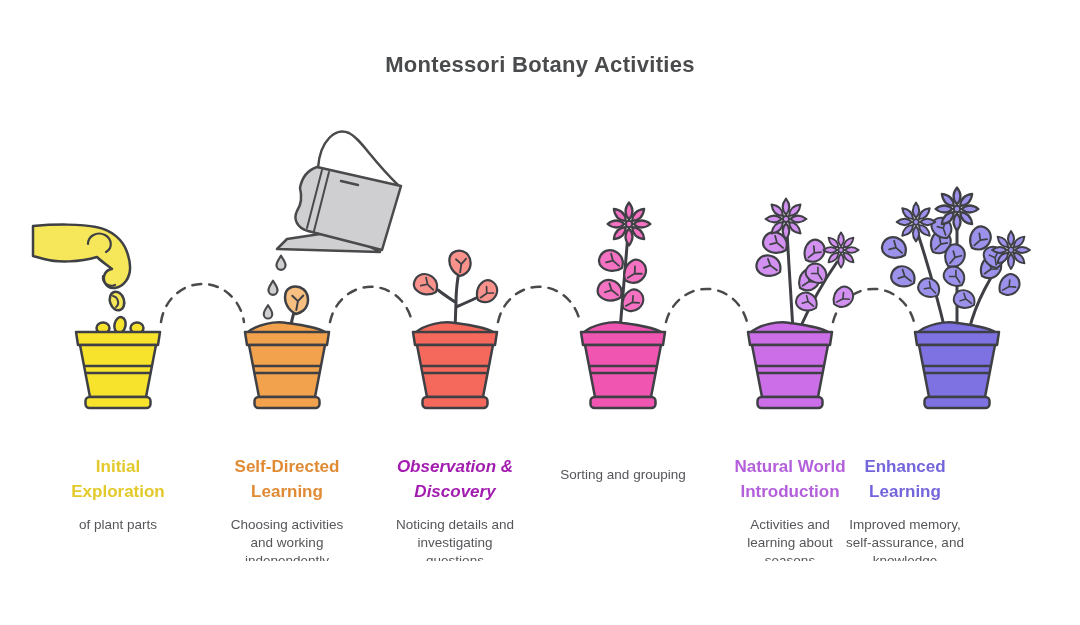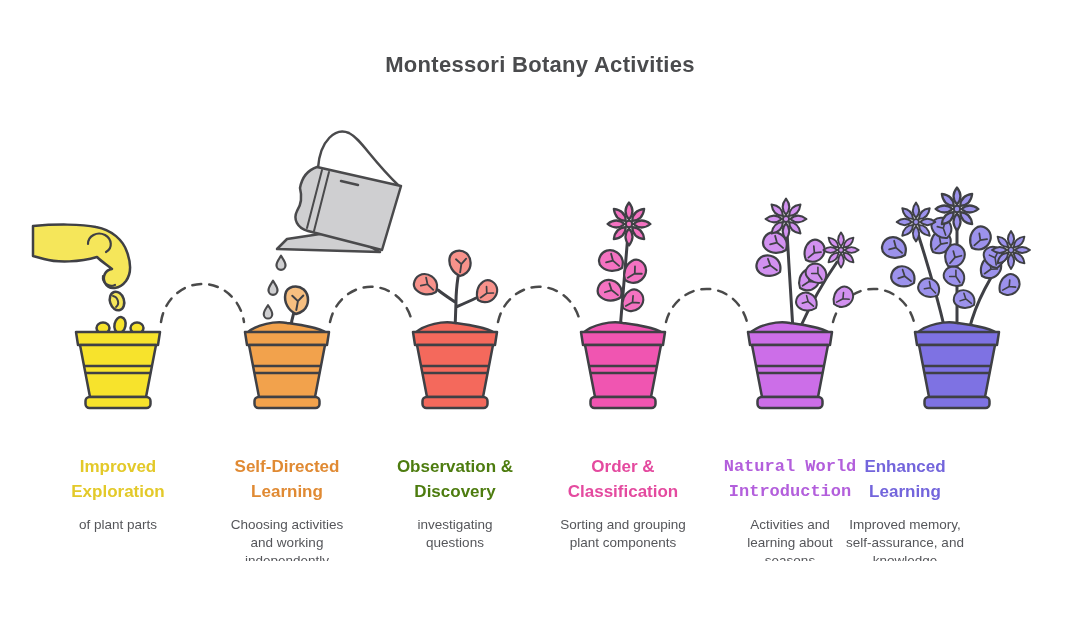--- a/index.html
+++ b/index.html
@@ -176,64 +176,60 @@
       <path d="M917,333 C927,324 945,321 957,323 C971,325 987,327 997,333 Z"></path>
       <path d="M915,332 L999,332 L997,345 L917,345 Z"></path>
       <path d="M919,345 L995,345 L985,397 L929,397 Z"></path>
       <path fill="none" d="M924,366 L990,366 M925,373 L989,373"></path>
       <rect x="924.5" y="397" width="65" height="11" rx="4"></rect>
     </g>
   </svg>
 
   <div class="col" style="left:33px">
     <div class="heading" style="color: rgb(227, 201, 41);">
-      <span class="line">Improved</span>
+      <span class="line">Initial</span>
       <span class="line">Exploration</span>
     </div>
     <div class="desc">
       <span class="line">of plant parts</span>
     </div>
   </div>
 
   <div class="col" style="left:202px">
     <div class="heading" style="color: rgb(224, 138, 51);">
       <span class="line">Self-Directed</span>
       <span class="line">Learning</span>
     </div>
     <div class="desc">
       <span class="line">Choosing activities</span>
       <span class="line">and working</span>
       <span class="line">independently</span>
     </div>
   </div>
 
   <div class="col" style="left:370px">
-    <div class="heading" style="color: #4d7c0f;">
+    <div class="heading" style="color: #a21caf; font-style: italic;">
       <span class="line">Observation &amp;</span>
       <span class="line">Discovery</span>
     </div>
     <div class="desc">
+      <span class="line">Noticing details and</span>
       <span class="line">investigating</span>
       <span class="line">questions</span>
     </div>
   </div>
 
   <div class="col" style="left:538px">
-    <div class="heading" style="color: rgb(228, 74, 159);">
-      <span class="line">Order &amp;</span>
-      <span class="line">Classification</span>
-    </div>
     <div class="desc">
       <span class="line">Sorting and grouping</span>
-      <span class="line">plant components</span>
     </div>
   </div>
 
   <div class="col" style="left:705px">
-    <div class="heading" style="color: rgb(179, 95, 220); font-family: Liberation Mono, monospace;">
+    <div class="heading" style="color: rgb(179, 95, 220);">
       <span class="line">Natural World</span>
       <span class="line">Introduction</span>
     </div>
     <div class="desc">
       <span class="line">Activities and</span>
       <span class="line">learning about</span>
       <span class="line">seasons</span>
     </div>
   </div>
 

